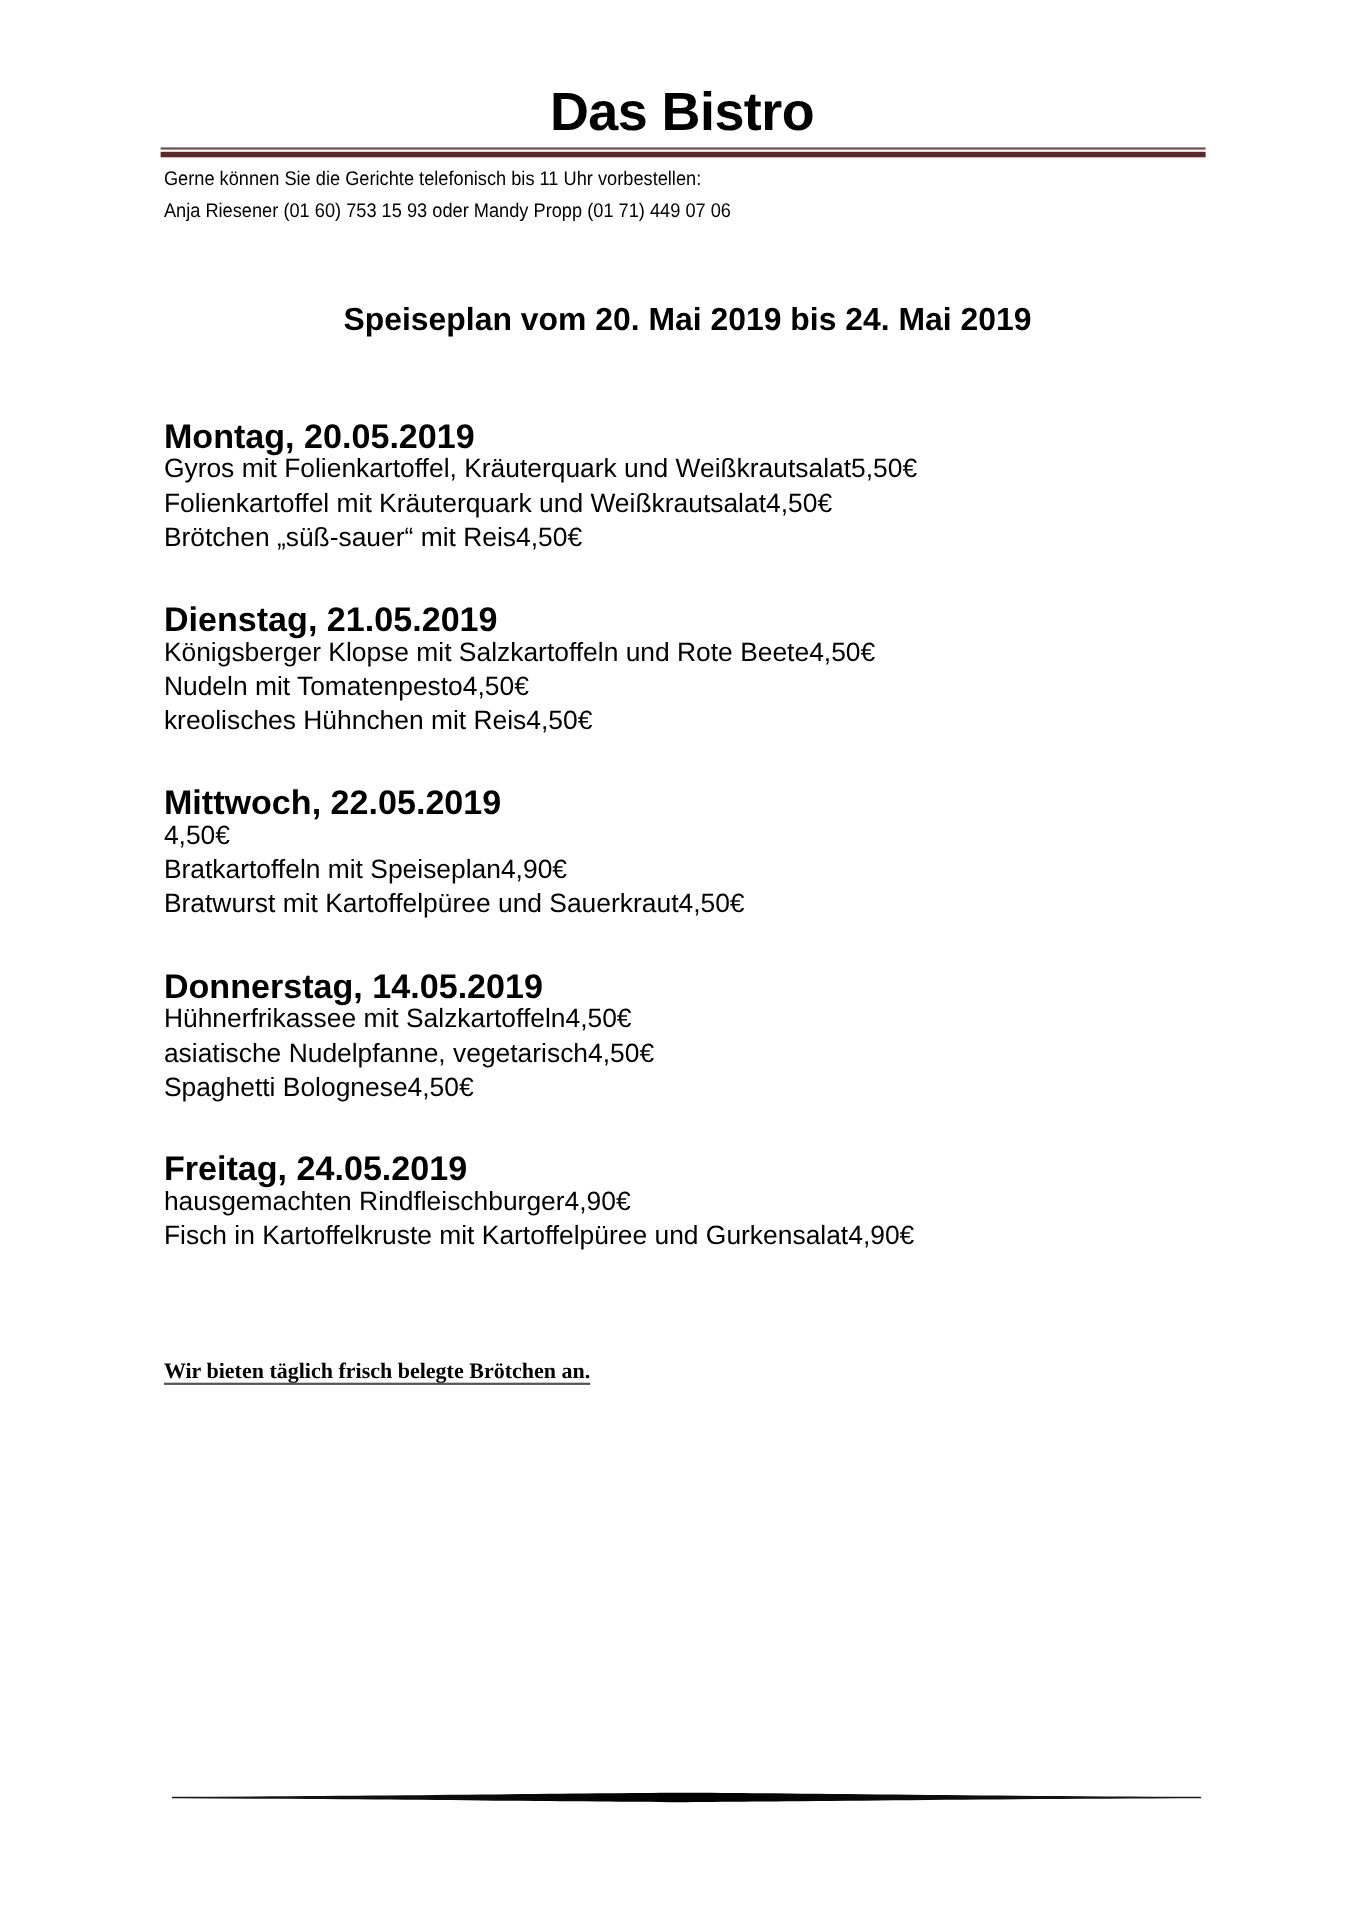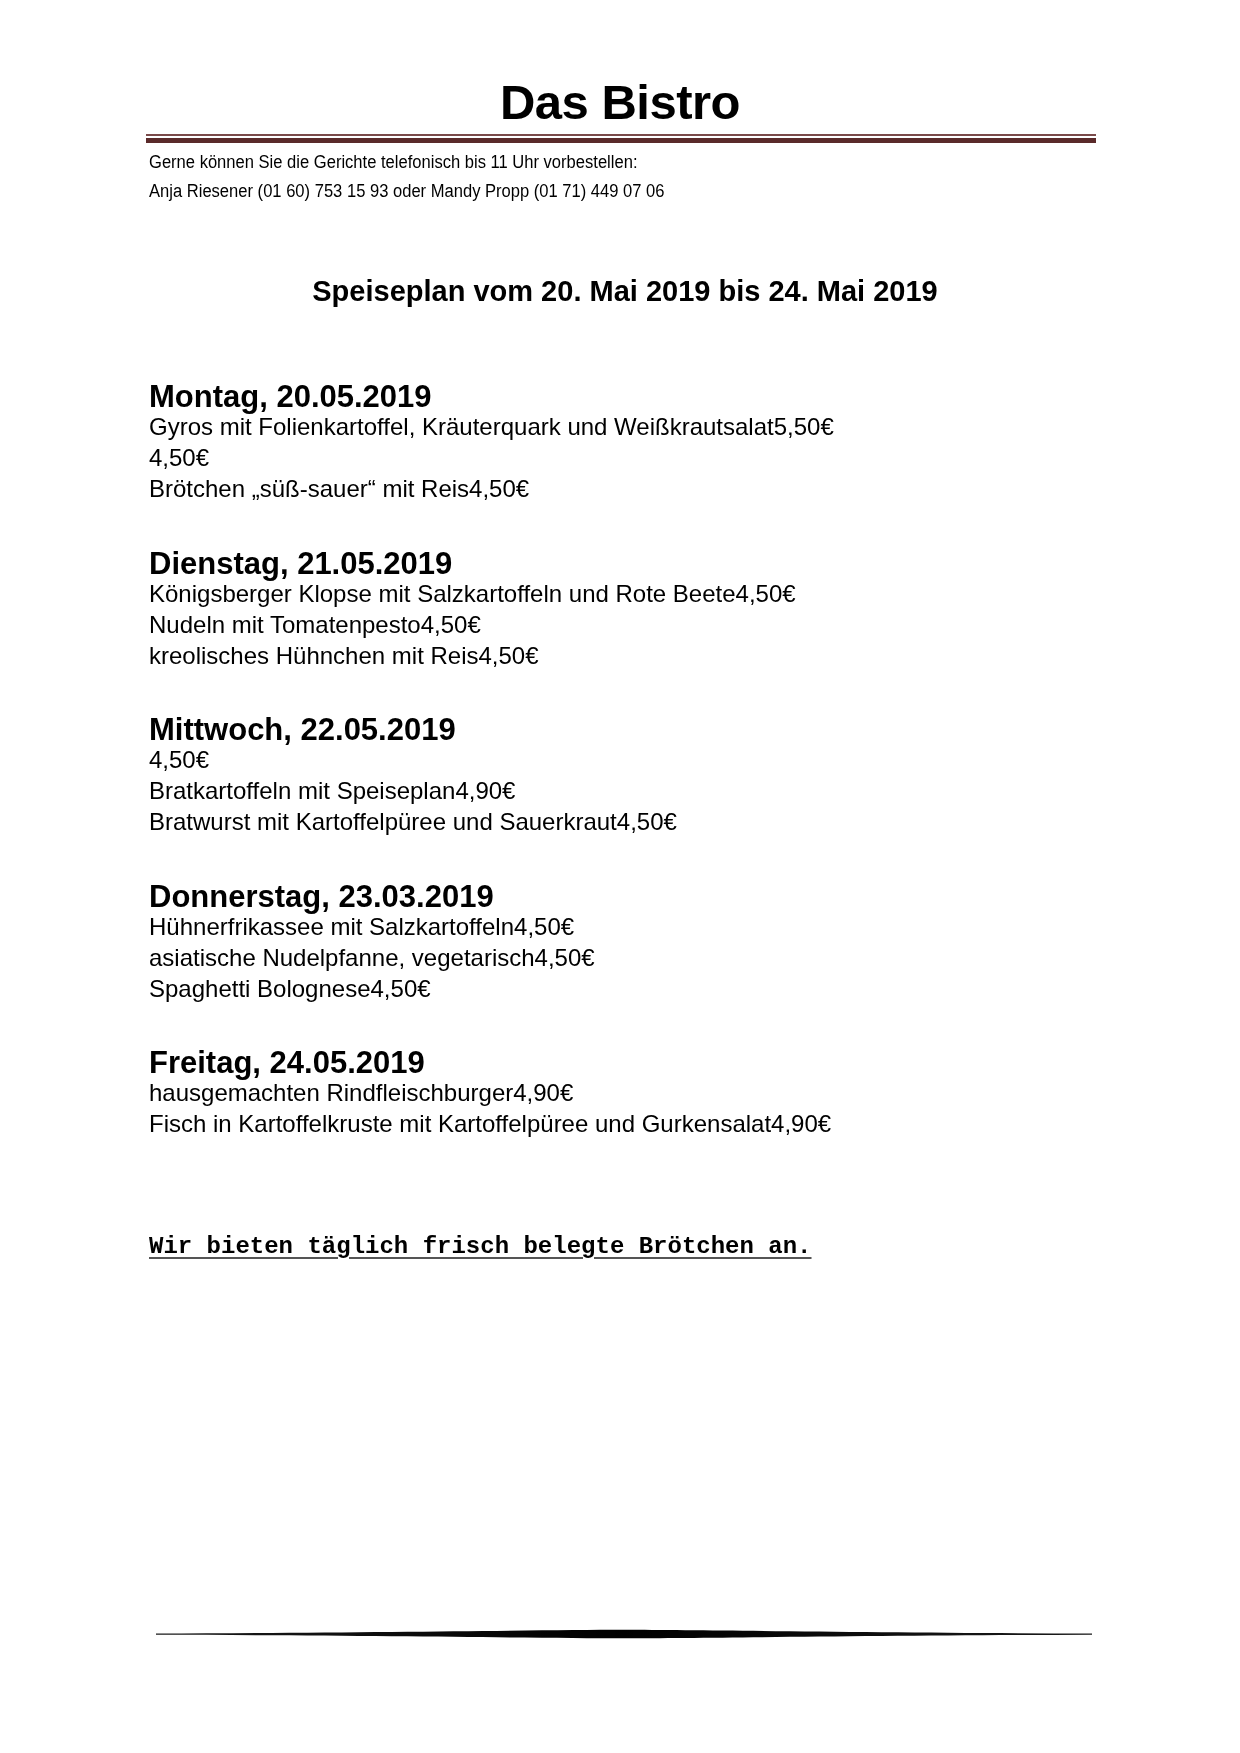--- a/index.html
+++ b/index.html
@@ -43,22 +43,22 @@
     }
     .dish {
       display: flex; justify-content: flex-start; align-items: baseline;
       font-size: 24px; line-height: 31px; height: 31px; white-space: nowrap;
     }
     .dish .name { display: block; }
     .dish .price { display: block; text-align: right; }
 
     .note {
       position: absolute; left: 149px; top: 1232px;
-      font-family: Liberation Mono, monospace; font-weight: bold;
-      font-size: 24px; line-height: 30px;
+      font-family: Liberation Serif, serif; font-weight: bold;
+      font-size: 20px; line-height: 30px;
       text-decoration: underline; text-decoration-color: #555; text-underline-offset: 4px;
       white-space: nowrap;
     }
 
     .rule-bottom { position: absolute; left: 156px; top: 1627px; width: 936px; height: 14px; }
   </style>
 </head>
 <body>
 
 <div class="page">
@@ -79,20 +79,21 @@
 
   <div class="menu">
 
     <div class="day">
       <div class="day-heading">Montag, 20.05.2019</div>
       <div class="dish">
         <span class="name">Gyros mit Folienkartoffel, Kräuterquark und Weißkrautsalat</span>
         <span class="price">5,50€</span>
       </div>
       <div class="dish">
+        <span class="name">Folienkartoffel mit Kräuterquark und Weißkrautsalat</span>
         <span class="price">4,50€</span>
       </div>
       <div class="dish">
         <span class="name">Brötchen „süß-sauer“ mit Reis</span>
         <span class="price">4,50€</span>
       </div>
     </div>
 
     <div class="day">
       <div class="day-heading">Dienstag, 21.05.2019</div>
@@ -119,21 +120,21 @@
         <span class="name">Bratkartoffeln mit Speiseplan</span>
         <span class="price">4,90€</span>
       </div>
       <div class="dish">
         <span class="name">Bratwurst mit Kartoffelpüree und Sauerkraut</span>
         <span class="price">4,50€</span>
       </div>
     </div>
 
     <div class="day">
-      <div class="day-heading">Donnerstag, 23.03.2019</div>
+      <div class="day-heading">Donnerstag, 14.05.2019</div>
       <div class="dish">
         <span class="name">Hühnerfrikassee mit Salzkartoffeln</span>
         <span class="price">4,50€</span>
       </div>
       <div class="dish">
         <span class="name">asiatische Nudelpfanne, vegetarisch</span>
         <span class="price">4,50€</span>
       </div>
       <div class="dish">
         <span class="name">Spaghetti Bolognese</span>

